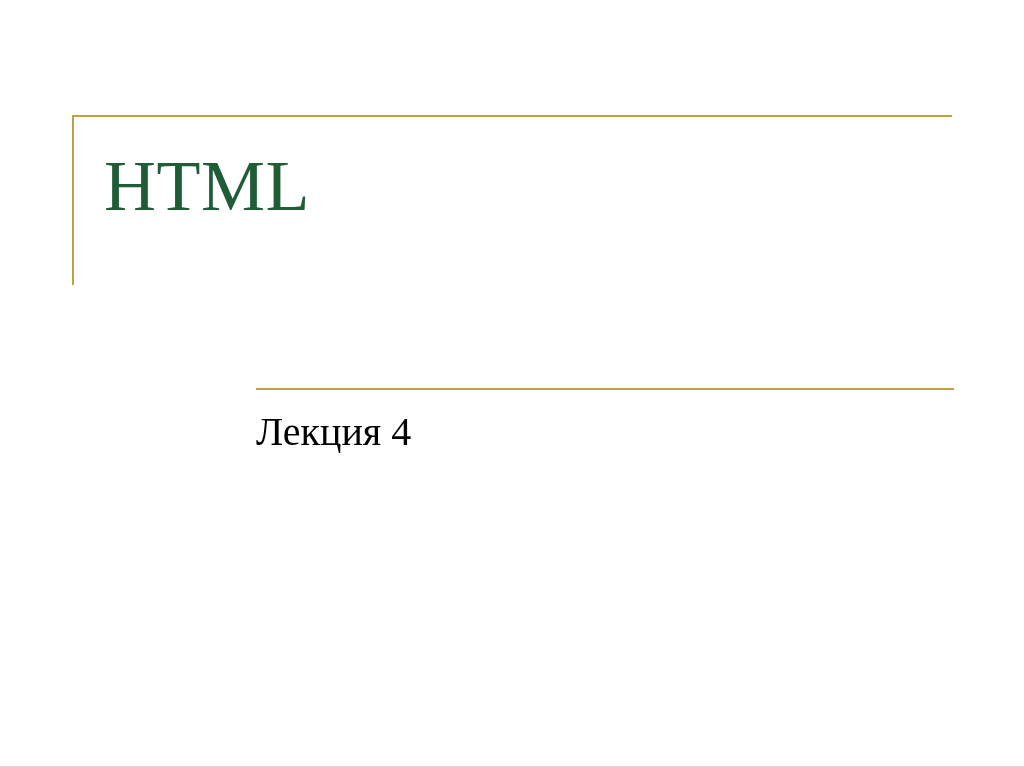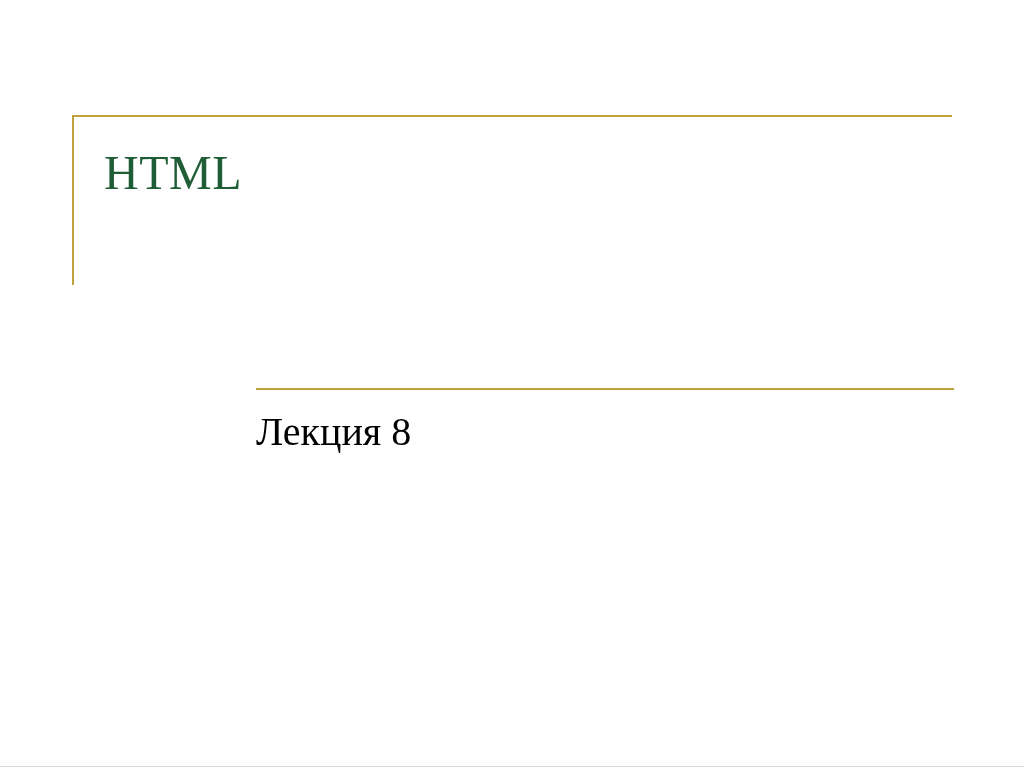--- a/index.html
+++ b/index.html
@@ -20,21 +20,21 @@
       top: 115px;
       width: 880px;
       height: 170px;
       border-top: 2px solid #c0a23c;
       border-left: 2px solid #c0a23c;
     }
     .title-text {
       position: absolute;
       left: 104px;
       top: 145px;
-      font-size: 48px;
+      font-size: 72px;
       font-weight: normal;
       color: #1f5d36;
       letter-spacing: 0.5px;
     }
     .subtitle-rule {
       position: absolute;
       left: 256px;
       top: 388px;
       width: 698px;
       border-top: 2px solid #c0a23c;
@@ -56,15 +56,15 @@
       background: #d9d9d9;
     }
   </style>
 </head>
 <body>
 
 <div class="title-frame"></div>
 <div class="title-text">HTML</div>
 
 <div class="subtitle-rule"></div>
-<div class="subtitle-text">Лекция 8</div>
+<div class="subtitle-text">Лекция 4</div>
 
 <div class="bottom-edge"></div>
 
 </body></html>

